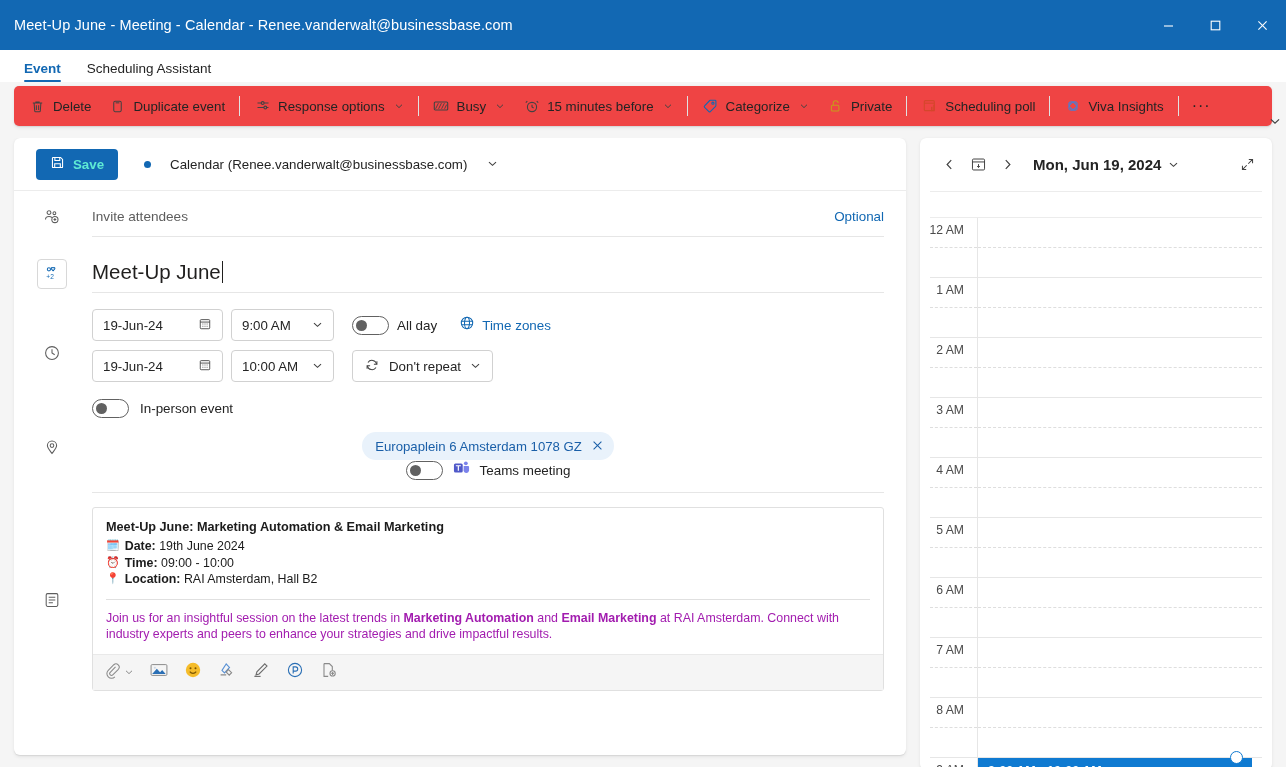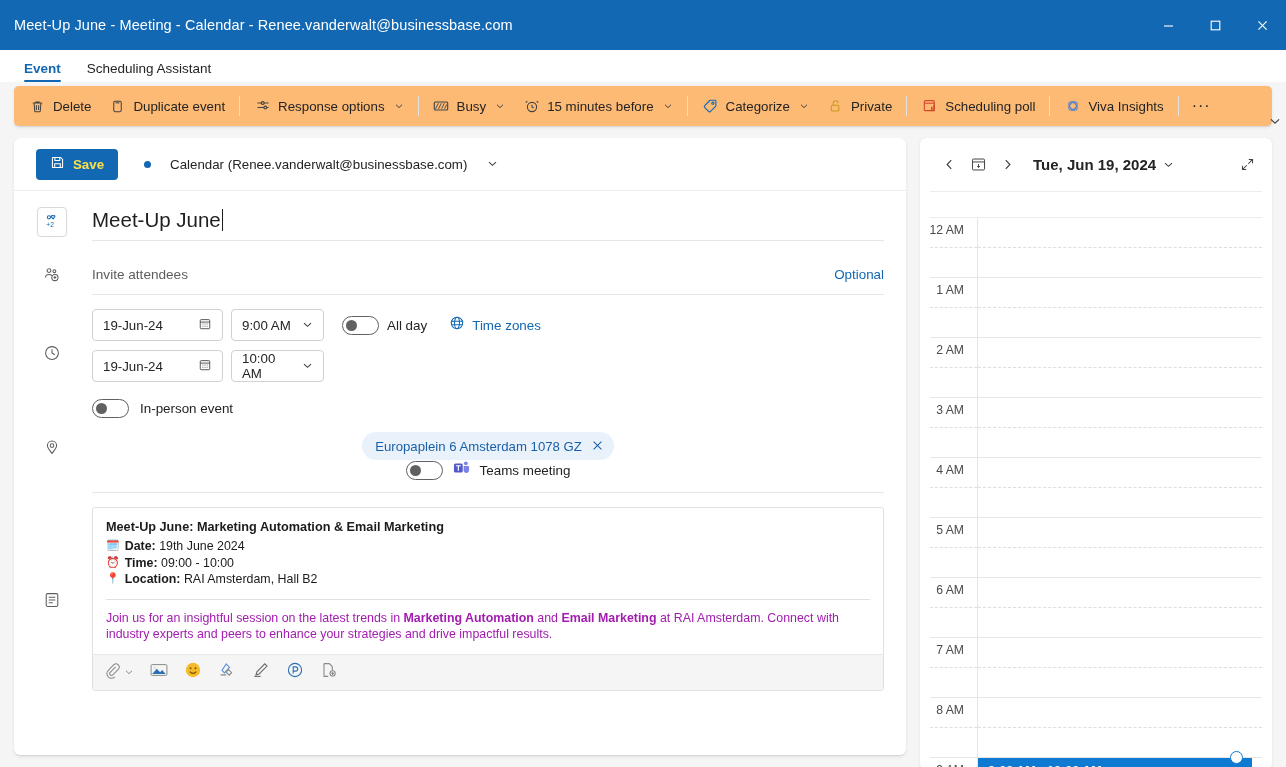--- a/index.html
+++ b/index.html
@@ -29,21 +29,21 @@
   }
   .tab.active { font-weight: 600; color: #1268b3; }
   .tab.active::after {
     content: ""; position: absolute; left: 8px; right: 8px; bottom: 0;
     height: 2.5px; background: #1268b3; border-radius: 2px;
   }
 
   
   .cmdbar-wrap { background: #f5f5f5; padding: 0 14px 0 14px; position: relative; height: 52px; }
   .cmdbar {
-    background: #fdba74; border-radius: 5px; height: 40px; margin-top: 4px;
+    background: #ef4444; border-radius: 5px; height: 40px; margin-top: 4px;
     display: flex; align-items: center; padding: 0 6px;
     box-shadow: 0 .3px .9px rgba(0,0,0,.07), 0 1.6px 3.6px rgba(0,0,0,.07);
   }
   .cmd {
     display: flex; align-items: center; gap: 7px; height: 30px; padding: 0 9px;
     border-radius: 4px; font-size: 13.3px; color: #242424; white-space: nowrap;
   }
   .cmd .chev { margin-left: 2px; }
   .sep { width: 1px; height: 20px; background: #e1e1e1; margin: 0 5px; flex: none; }
   .cmd-ico { width: 17px; height: 17px; display: flex; align-items: center; justify-content: center; flex: none; }
@@ -56,21 +56,21 @@
   .split { display: flex; padding: 0 14px 0 14px; gap: 14px; height: 655px; }
   .formcard {
     width: 892px; background: #ffffff; border-radius: 6px;
     box-shadow: 0 .3px .9px rgba(0,0,0,.07), 0 1.6px 3.6px rgba(0,0,0,.07);
     height: 617px; overflow: hidden;
   }
 
   
   .saverow { display: flex; align-items: center; height: 53px; padding: 0 22px; border-bottom: 1px solid #ececec; }
   .savebtn {
-    background: #1268b3; color: #fde047; border-radius: 4px; height: 31px;
+    background: #1268b3; color: #5eead4; border-radius: 4px; height: 31px;
     display: flex; align-items: center; gap: 8px; padding: 0 14px;
     font-size: 13.3px; font-weight: 600;
   }
   .dot { width: 7px; height: 7px; border-radius: 50%; background: #1268b3; margin-left: 26px; }
   .calsel { display: flex; align-items: center; gap: 20px; margin-left: 19px; font-size: 13.3px; color: #242424; }
 
   
   .frow { display: flex; align-items: center; padding: 0 22px; }
   .fico { width: 32px; flex: none; display: flex; align-items: center; justify-content: center; padding-top: 3px; }
   .fbody { flex: 1; }
@@ -92,21 +92,21 @@
   .placeholder { font-size: 13.6px; color: #5d5d5d; }
   .linkblue { color: #1268b3; font-size: 13.4px; }
 
   .dtrow { padding-top: 8px; }
   .dtline { display: flex; align-items: center; gap: 8px; margin-left: 24px; margin-bottom: 9px; }
   .ctl {
     height: 32px; border: 1px solid #d1d1d1; border-radius: 4px; background: #fff;
     display: flex; align-items: center; padding: 0 10px; font-size: 13.3px; color: #242424; gap: 8px;
   }
   .ctl.date { width: 131px; justify-content: space-between; }
-  .ctl.time { width: 93px; justify-content: space-between; }
+  .ctl.time { width: 103px; justify-content: space-between; }
   .ctl.repeat { padding: 0 11px; gap: 9px; }
   .toggle {
     width: 37px; height: 19px; border-radius: 10px; border: 1px solid #616161;
     background: #fff; position: relative; flex: none;
   }
   .toggle::after {
     content: ""; position: absolute; left: 3px; top: 3px; width: 11px; height: 11px;
     border-radius: 50%; background: #616161;
   }
   .tglabel { font-size: 13.4px; color: #242424; }
@@ -352,56 +352,56 @@
         <div class="calsel">
           <span>Calendar (Renee.vanderwalt@businessbase.com)</span>
           <span>
             <svg width="11" height="11" viewBox="0 0 10 10" fill="none" stroke="#424242" stroke-width="1">
                 <path d="M1.8 3.7 5 6.7 8.2 3.7"></path>
               </svg>
           </span>
         </div>
       </div>
 
-      <div class="frow titlerow">
-        <div class="fico">
-          <div class="titlebox">
-            <svg width="17" height="17" viewBox="0 0 18 18" fill="none" stroke="#1268b3" stroke-width="1.1">
-              <circle cx="5.2" cy="4.6" r="1.7"></circle>
-                <path d="M9.6 3.1c1.1-1.1 2.6.2 1.6 1.3L9.6 6.1 8 4.4c-1-1.1.5-2.4 1.6-1.3Z"></path>
-              <text x="2.4" y="14.6" font-size="7" fill="#1268b3" stroke="none" font-family="Liberation Sans, sans-serif">+2</text>
-            </svg>
-          </div>
-        </div>
-        <div class="eventtitle">
-          <span>Meet-Up June</span>
-            <span class="caret"></span>
-        </div>
-      </div>
-
       <div class="frow attrow">
         <div class="fico">
           <span>
             <svg width="18" height="18" viewBox="0 0 18 18" fill="none" stroke="#5d5d5d" stroke-width="1.05">
               <circle cx="6" cy="4.6" r="1.9"></circle>
                 <circle cx="11.4" cy="5.2" r="1.4"></circle>
               <path d="M2.5 11.4c0-1.9 1.6-3 3.5-3 1.2 0 2.3.4 3 1.2"></path>
               <circle cx="11.9" cy="11.5" r="3.1"></circle>
                 <path d="M11.9 10.1v2.8M10.5 11.5h2.8"></path>
             </svg>
           </span>
         </div>
         <div class="fbody">
           <div class="attline">
             <span class="placeholder">Invite attendees</span>
             <span class="linkblue">Optional</span>
           </div>
         </div>
       </div>
 
+      <div class="frow titlerow">
+        <div class="fico">
+          <div class="titlebox">
+            <svg width="17" height="17" viewBox="0 0 18 18" fill="none" stroke="#1268b3" stroke-width="1.1">
+              <circle cx="5.2" cy="4.6" r="1.7"></circle>
+                <path d="M9.6 3.1c1.1-1.1 2.6.2 1.6 1.3L9.6 6.1 8 4.4c-1-1.1.5-2.4 1.6-1.3Z"></path>
+              <text x="2.4" y="14.6" font-size="7" fill="#1268b3" stroke="none" font-family="Liberation Sans, sans-serif">+2</text>
+            </svg>
+          </div>
+        </div>
+        <div class="eventtitle">
+          <span>Meet-Up June</span>
+            <span class="caret"></span>
+        </div>
+      </div>
+
       <div class="frow dtrow">
         <div class="fico" style="padding-top:10px;">
           <span>
             <svg width="18" height="18" viewBox="0 0 18 18" fill="none" stroke="#5d5d5d" stroke-width="1.05">
               <circle cx="9" cy="9" r="6.4"></circle>
                 <path d="M9 5.2V9l2.7 1.7"></path>
             </svg>
           </span>
         </div>
         <div class="fbody">
@@ -443,20 +443,34 @@
               <span>
                 <svg width="14" height="14" viewBox="0 0 16 16" fill="none" stroke="#424242" stroke-width="1">
                   <rect x="2.6" y="3" width="10.8" height="10.4" rx="1"></rect>
                     <path d="M2.6 5.8h10.8"></path>
                   <path d="M5.1 8h1M7.5 8h1M9.9 8h1M5.1 10.6h1M7.5 10.6h1M9.9 10.6h1"></path>
                 </svg>
               </span>
             </div>
             <div class="ctl time">
               <span>10:00 AM</span>
+              <span>
+                <svg width="11" height="11" viewBox="0 0 10 10" fill="none" stroke="#424242" stroke-width="1">
+                    <path d="M1.8 3.7 5 6.7 8.2 3.7"></path>
+                  </svg>
+              </span>
+            </div>
+            <div class="ctl repeat" style="margin-left:10px;">
+              <span>
+                <svg width="16" height="16" viewBox="0 0 16 16" fill="none" stroke="#424242" stroke-width="1.05">
+                  <path d="M12.6 7.2A4.7 4.7 0 0 0 4 5.5M3.4 8.8a4.7 4.7 0 0 0 8.6 1.7"></path>
+                  <path d="M12.9 4.2v3h-3M3.1 11.8v-3h3"></path>
+                </svg>
+              </span>
+              <span>Don't repeat</span>
               <span>
                 <svg width="11" height="11" viewBox="0 0 10 10" fill="none" stroke="#424242" stroke-width="1">
                     <path d="M1.8 3.7 5 6.7 8.2 3.7"></path>
                   </svg>
               </span>
             </div>
           </div>
         </div>
       </div>
 
@@ -623,21 +637,21 @@
               <path d="M2.6 6.3h12.8"></path>
             <path d="M9 8.6v3.4M7.6 10.6 9 12.2l1.4-1.6"></path>
           </svg>
         </div>
         <div class="calnav">
           <svg width="13" height="13" viewBox="0 0 12 12" fill="none" stroke="#424242" stroke-width="1.1">
               <path d="M4.4 2 8.2 6l-3.8 4"></path>
             </svg>
         </div>
         <div class="caldate">
-          <span>Tue, Jun 19, 2024</span>
+          <span>Mon, Jun 19, 2024</span>
           <span>
             <svg width="11" height="11" viewBox="0 0 10 10" fill="none" stroke="#424242" stroke-width="1">
                 <path d="M1.8 3.7 5 6.7 8.2 3.7"></path>
               </svg>
           </span>
         </div>
         <div class="expand">
           <svg width="15" height="15" viewBox="0 0 16 16" fill="none" stroke="#424242" stroke-width="1.1">
             <path d="M9.4 2.6h4v4M13.4 2.6 8.8 7.2M6.6 13.4h-4v-4M2.6 13.4l4.6-4.6"></path>
           </svg>

